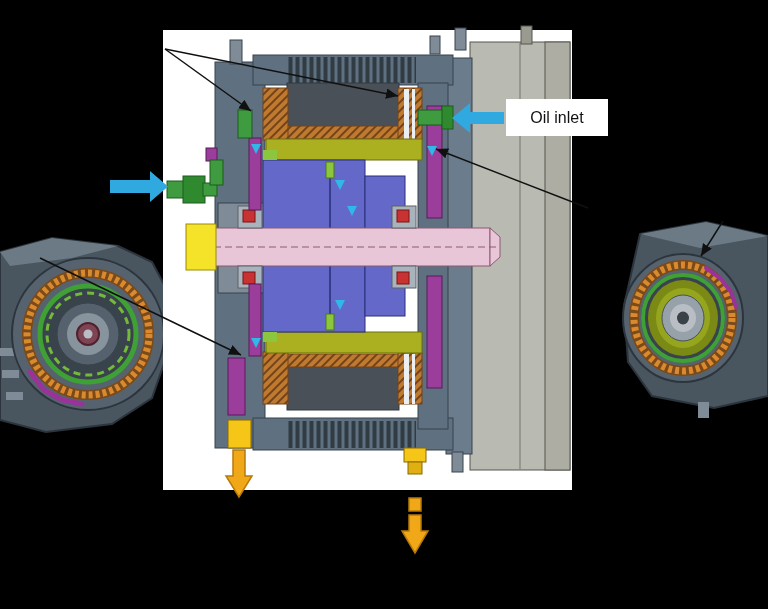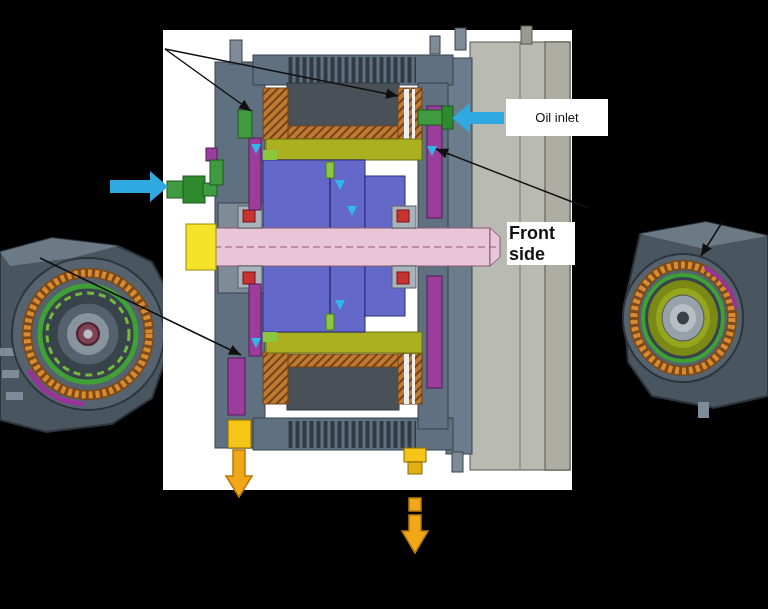--- a/index.html
+++ b/index.html
@@ -1,21 +1,21 @@
 <!DOCTYPE html>
 <html><head>
 <meta charset="utf-8">
 <style>
   html,body{margin:0;padding:0;background:#000;}
   .stage{position:relative;width:768px;height:609px;background:#000;overflow:hidden;
          font-family:"Liberation Sans",sans-serif;}
   .stage svg{position:absolute;left:0;top:0;}
   .label{position:absolute;color:#111;}
   .oil-inlet{left:506px;top:99px;width:102px;height:37px;background:#fff;
-             display:flex;align-items:center;justify-content:center;font-size:13px;}
+             display:flex;align-items:center;justify-content:center;font-size:16px;}
   .front-side{left:507px;top:222px;width:64px;background:#fff;font-weight:bold;
               font-size:18px;line-height:1.15;padding:1px 2px;}
 </style>
 </head>
 <body>
 
 <div class="stage">
 
 <svg width="768" height="609" viewBox="0 0 768 609">
   <defs>
@@ -187,15 +187,14 @@
   <g stroke="#101010" stroke-width="1.5" fill="none">
     <path d="M165,49 L251,111" marker-end="url(#ah)"></path>
     <path d="M165,49 L398,96" marker-end="url(#ah)"></path>
     <path d="M588,208 L436,149" marker-end="url(#ah)"></path>
     <path d="M40,258 L241,355" marker-end="url(#ah)"></path>
     <path d="M723,221 L701,256" marker-end="url(#ah)"></path>
   </g>
 </svg>
 
 <div class="label oil-inlet">Oil inlet</div>
-<div class="label front-side">Front side</div>
 
 </div>
 
 </body></html>

